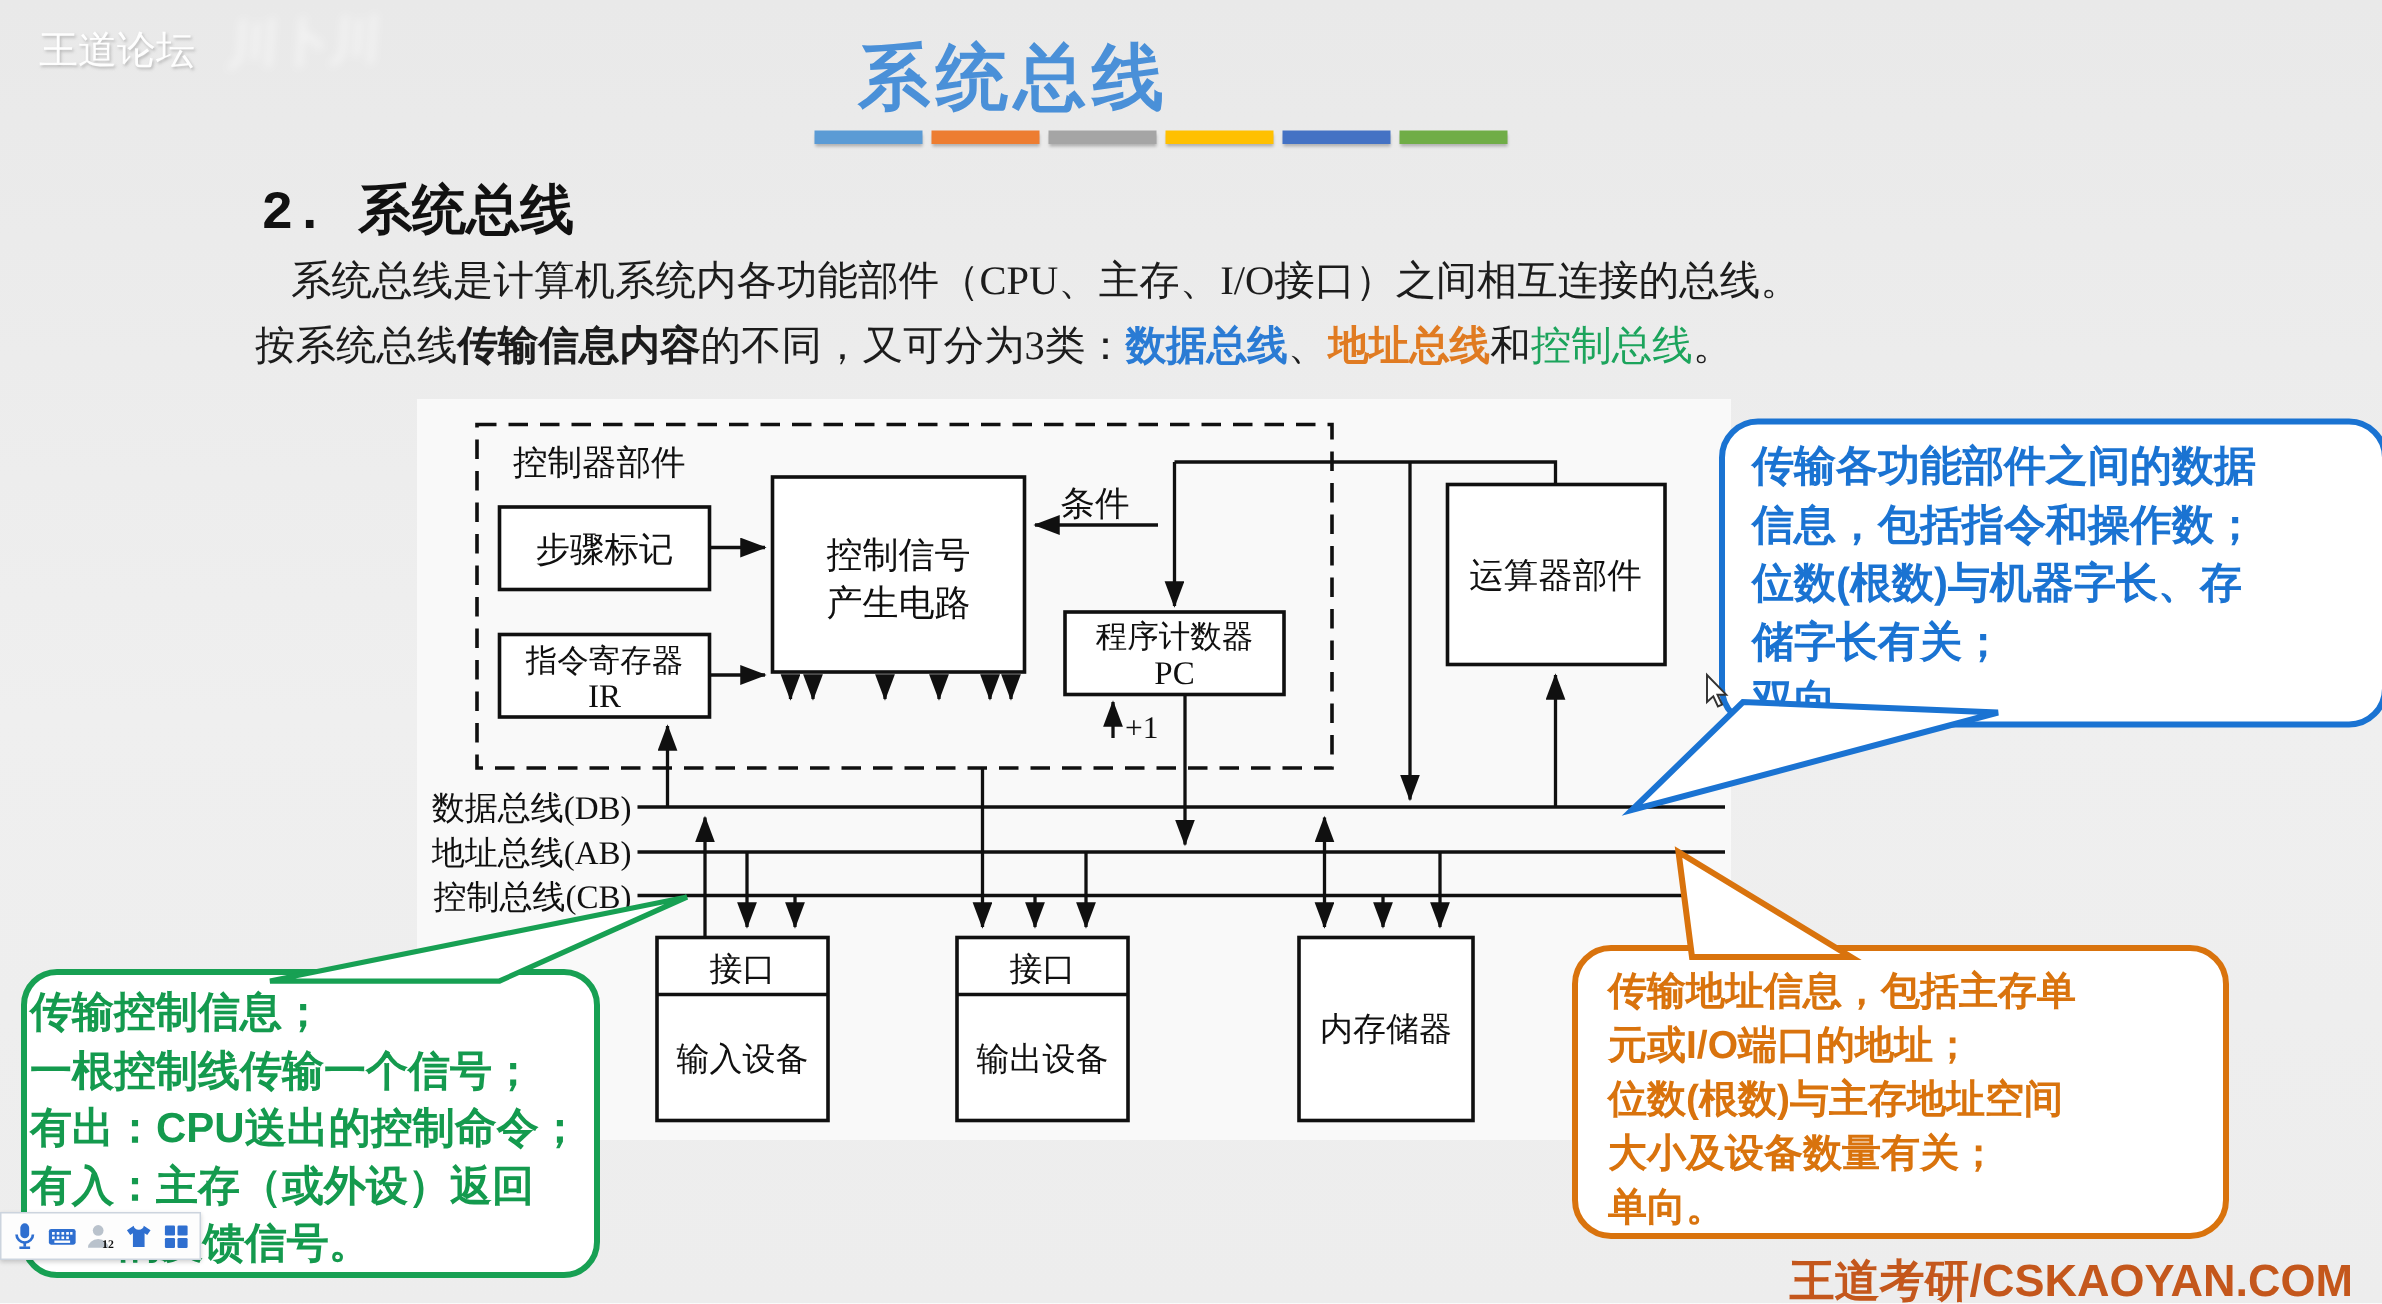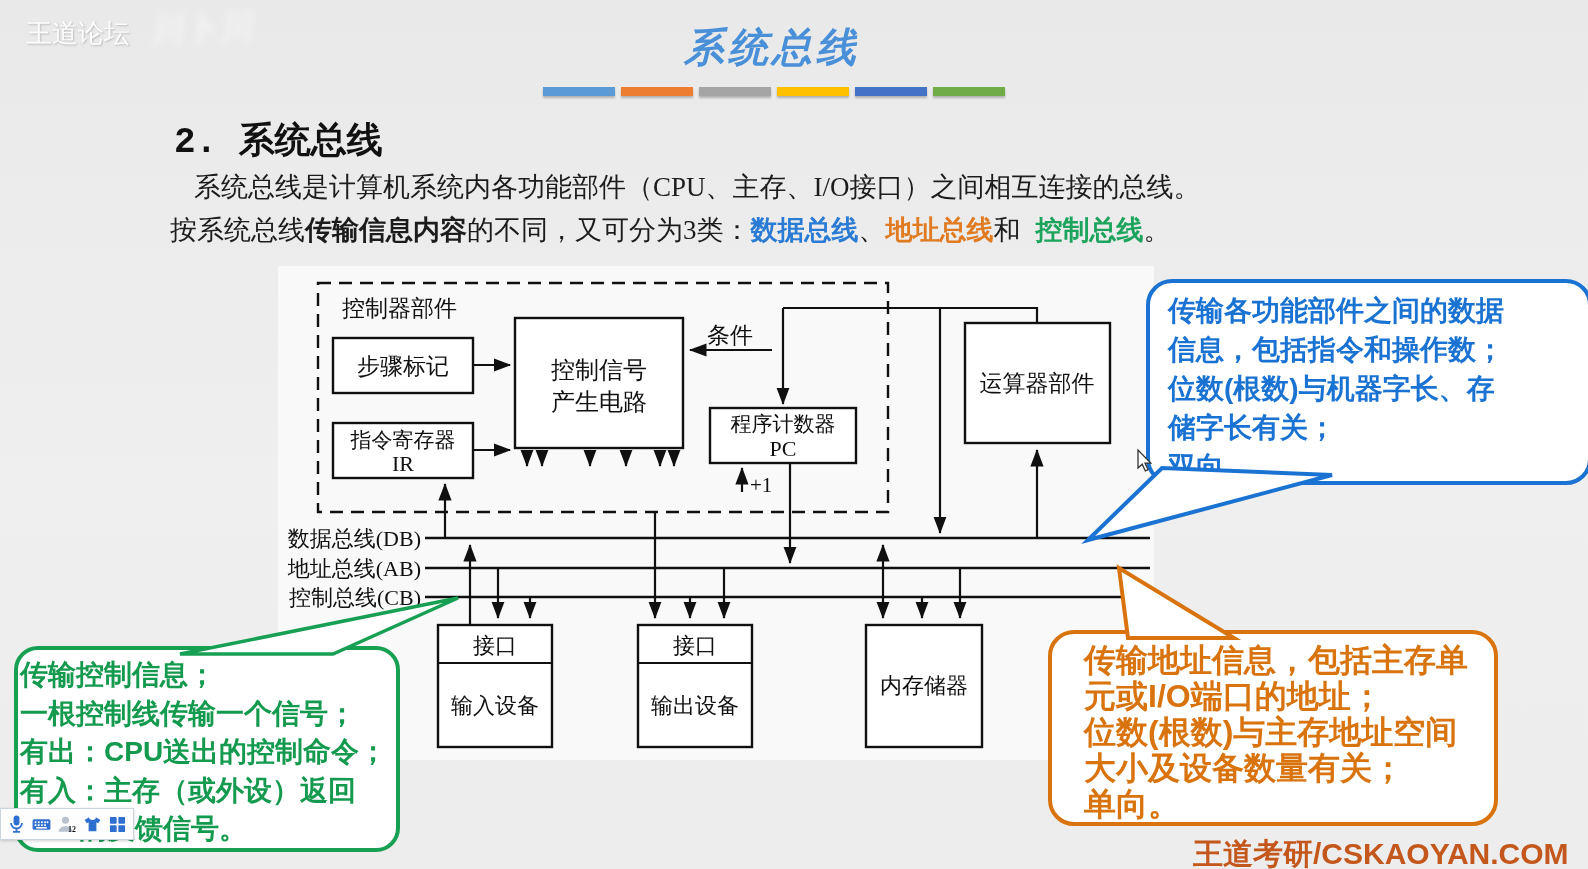--- a/index.html
+++ b/index.html
@@ -10,47 +10,47 @@
 
   
   .wm-topleft{position:absolute;left:26px;top:16px;font-size:26px;font-weight:400;
       font-family:"Liberation Sans","DejaVu Sans",sans-serif;
       color:rgba(255,255,255,.97);text-shadow:1px 1px 2px rgba(160,160,160,.65);z-index:5;}
   .wm-ghost{position:absolute;left:152px;top:6px;font-size:34px;font-weight:700;
       color:rgba(255,255,255,.5);filter:blur(3px);transform:skewX(-6deg) rotate(-2deg);
       z-index:5;font-family:"Liberation Sans","DejaVu Sans",sans-serif;}
 
   
-  .title{position:absolute;left:572px;top:20px;width:400px;text-align:center;
-      font-size:40px;font-weight:700;color:#4a90d8;letter-spacing:4px;z-index:2;font-style:italic;}
+  .title{position:absolute;left:572px;top:20px;width:400px;text-align:left;
+      font-size:48px;font-weight:700;color:#4a90d8;letter-spacing:4px;z-index:2;}
   .bars{position:absolute;left:543px;top:87px;width:480px;height:9px;z-index:2;display:flex;gap:6px;}
   .bars .bar{display:inline-block;width:72px;height:9px;box-shadow:0 2px 2px rgba(0,0,0,.25);}
 
   
   .heading{position:absolute;left:174px;top:116px;font-size:36px;font-weight:700;color:#111;z-index:2;font-family:Liberation Mono, monospace;}
   .para-line1{position:absolute;left:194px;top:169px;font-size:27px;color:#1c1c1c;z-index:2;}
   .para-line2{position:absolute;left:170px;top:212px;font-size:27px;color:#1c1c1c;z-index:2;}
   .para-line2 b{font-weight:700;}
   .c-db{color:#2a7bd4;font-weight:700;}
   .c-ab{color:#e07b22;font-weight:700;font-family:Liberation Mono, monospace;}
-  .c-cb{color:#1ca45c;font-weight:700;margin-left:15px;}
+  .c-cb{color:#1ca45c;font-weight:400;}
 
   
   .lyr{position:absolute;left:0;top:0;z-index:1;}
   .lyr-top{position:absolute;left:0;top:0;z-index:3;pointer-events:none;}
   svg text{font-family:"Liberation Serif","DejaVu Serif",serif;fill:#101010;}
 
   
   .callout{position:absolute;background:#fff;font-weight:700;z-index:2;
       font-family:"Liberation Sans","DejaVu Sans",sans-serif;}
   .callout .cl-line{white-space:nowrap;}
   .co-blue{left:1146px;top:279px;width:420px;height:190px;border:4px solid #1a73d2;
       border-radius:26px;padding:8px 0 0 18px;font-size:28px;line-height:39px;color:#1a73d2;}
   .co-orange{left:1048px;top:630px;width:410px;height:180px;border:4px solid #d9730d;
-      border-radius:26px;padding:8px 0 0 32px;font-size:32px;line-height:36px;color:#d9730d;}
+      border-radius:26px;padding:8px 0 0 20px;font-size:26px;line-height:36px;color:#d9730d;}
   .co-green{left:14px;top:646px;width:376px;height:192px;border:4px solid #17a053;
       border-radius:24px;padding:6px 0 0 2px;font-size:28px;line-height:38.5px;color:#149a4e;}
 
   
   .wm-bottomright{position:absolute;left:1193px;top:834px;font-size:30px;font-weight:700;
       color:#c4571c;z-index:4;font-family:"Liberation Sans","DejaVu Sans",sans-serif;}
 
   
   .toolbar{position:absolute;left:0;top:776px;width:126px;height:30px;background:#fdfdfd;
       border:1px solid #ccd4de;box-shadow:0 1px 3px rgba(0,0,0,.18);z-index:6;

